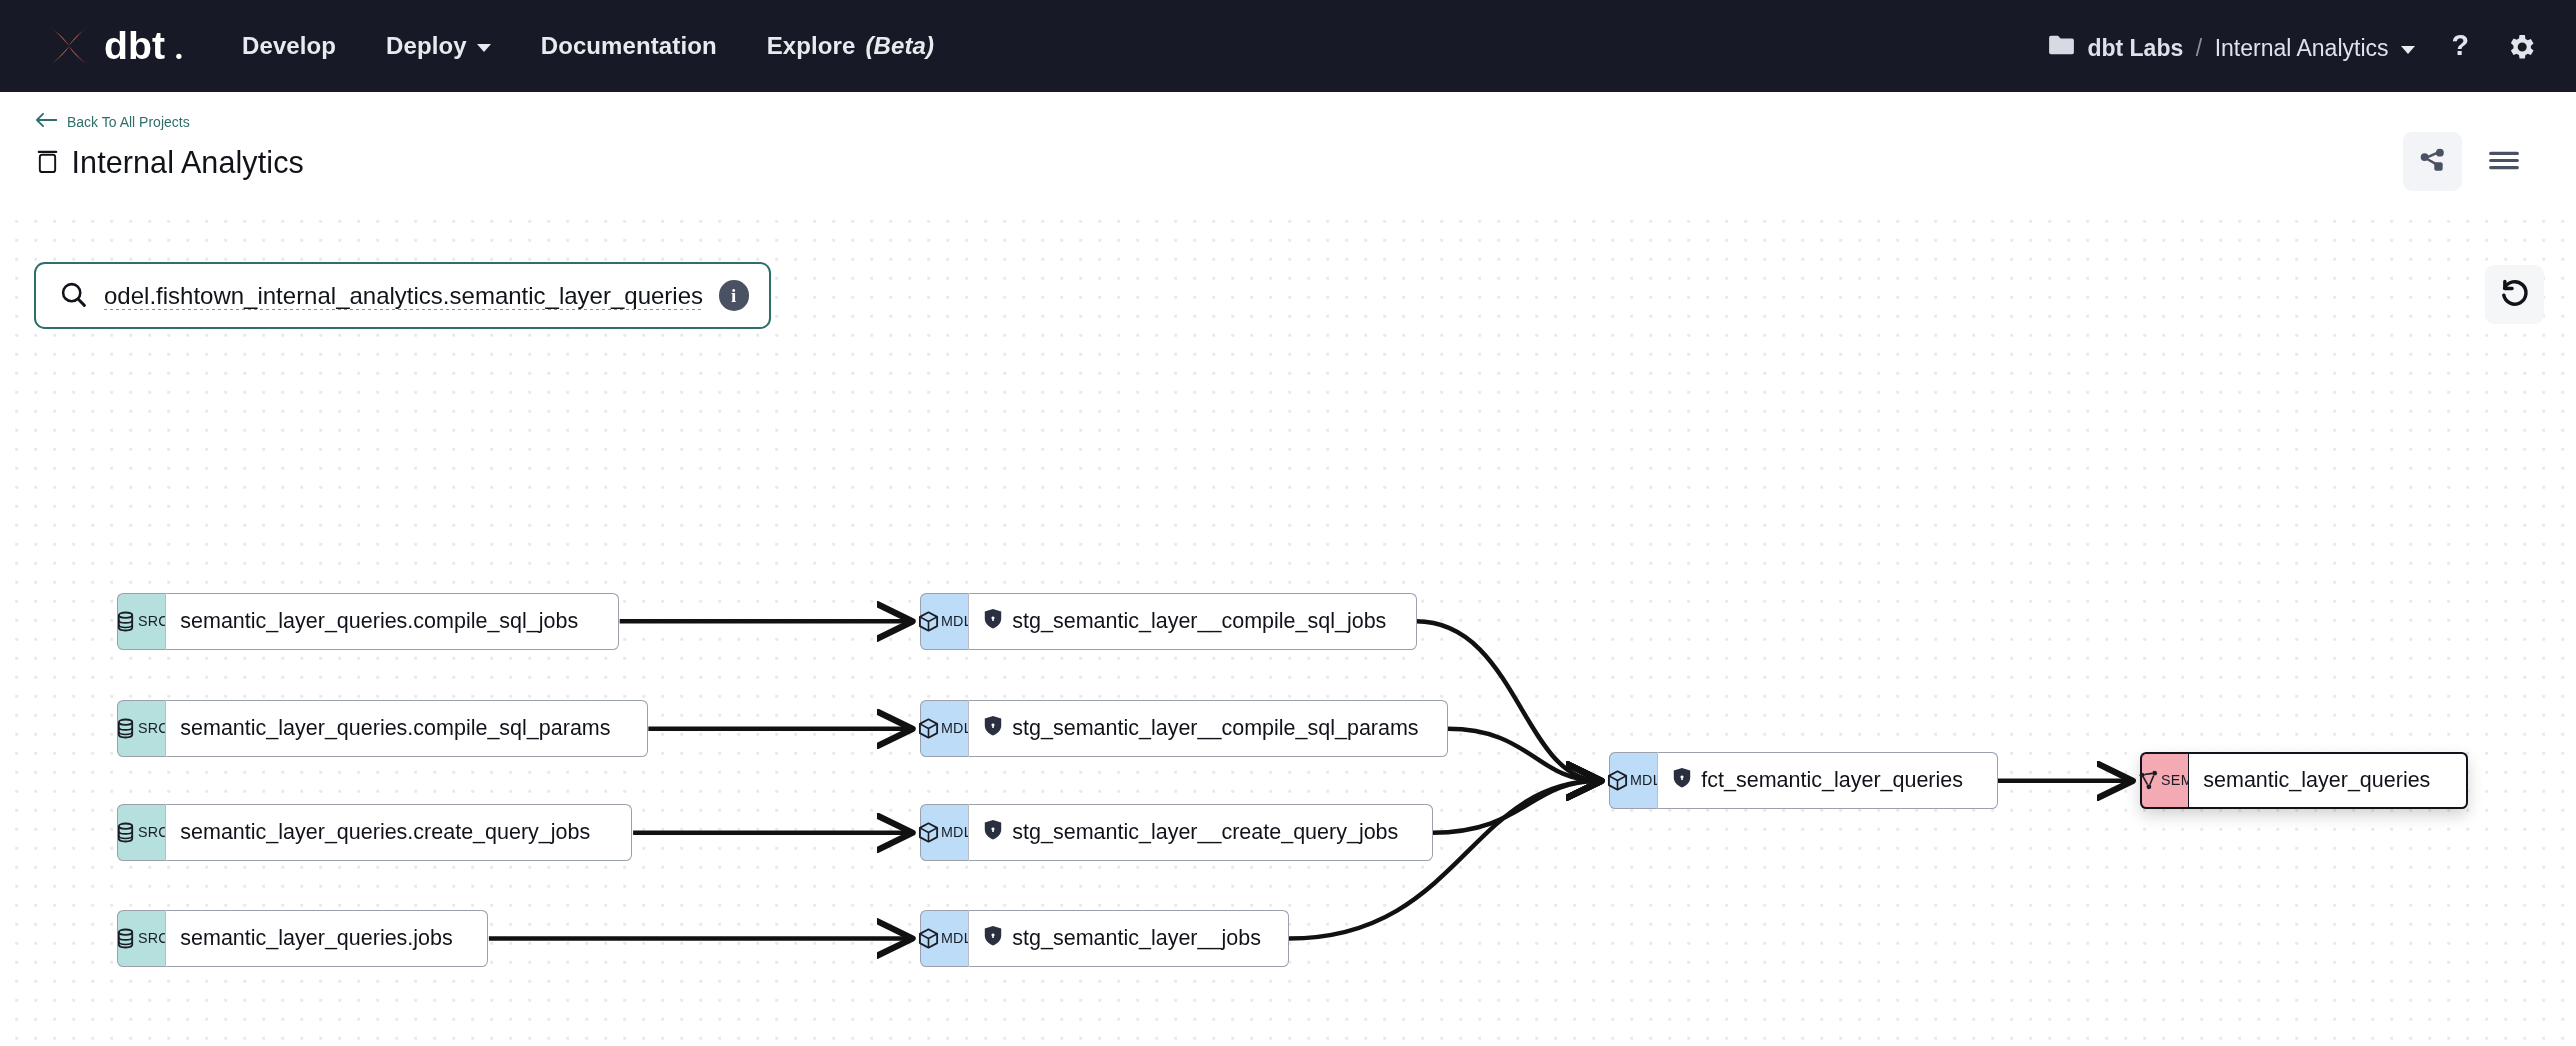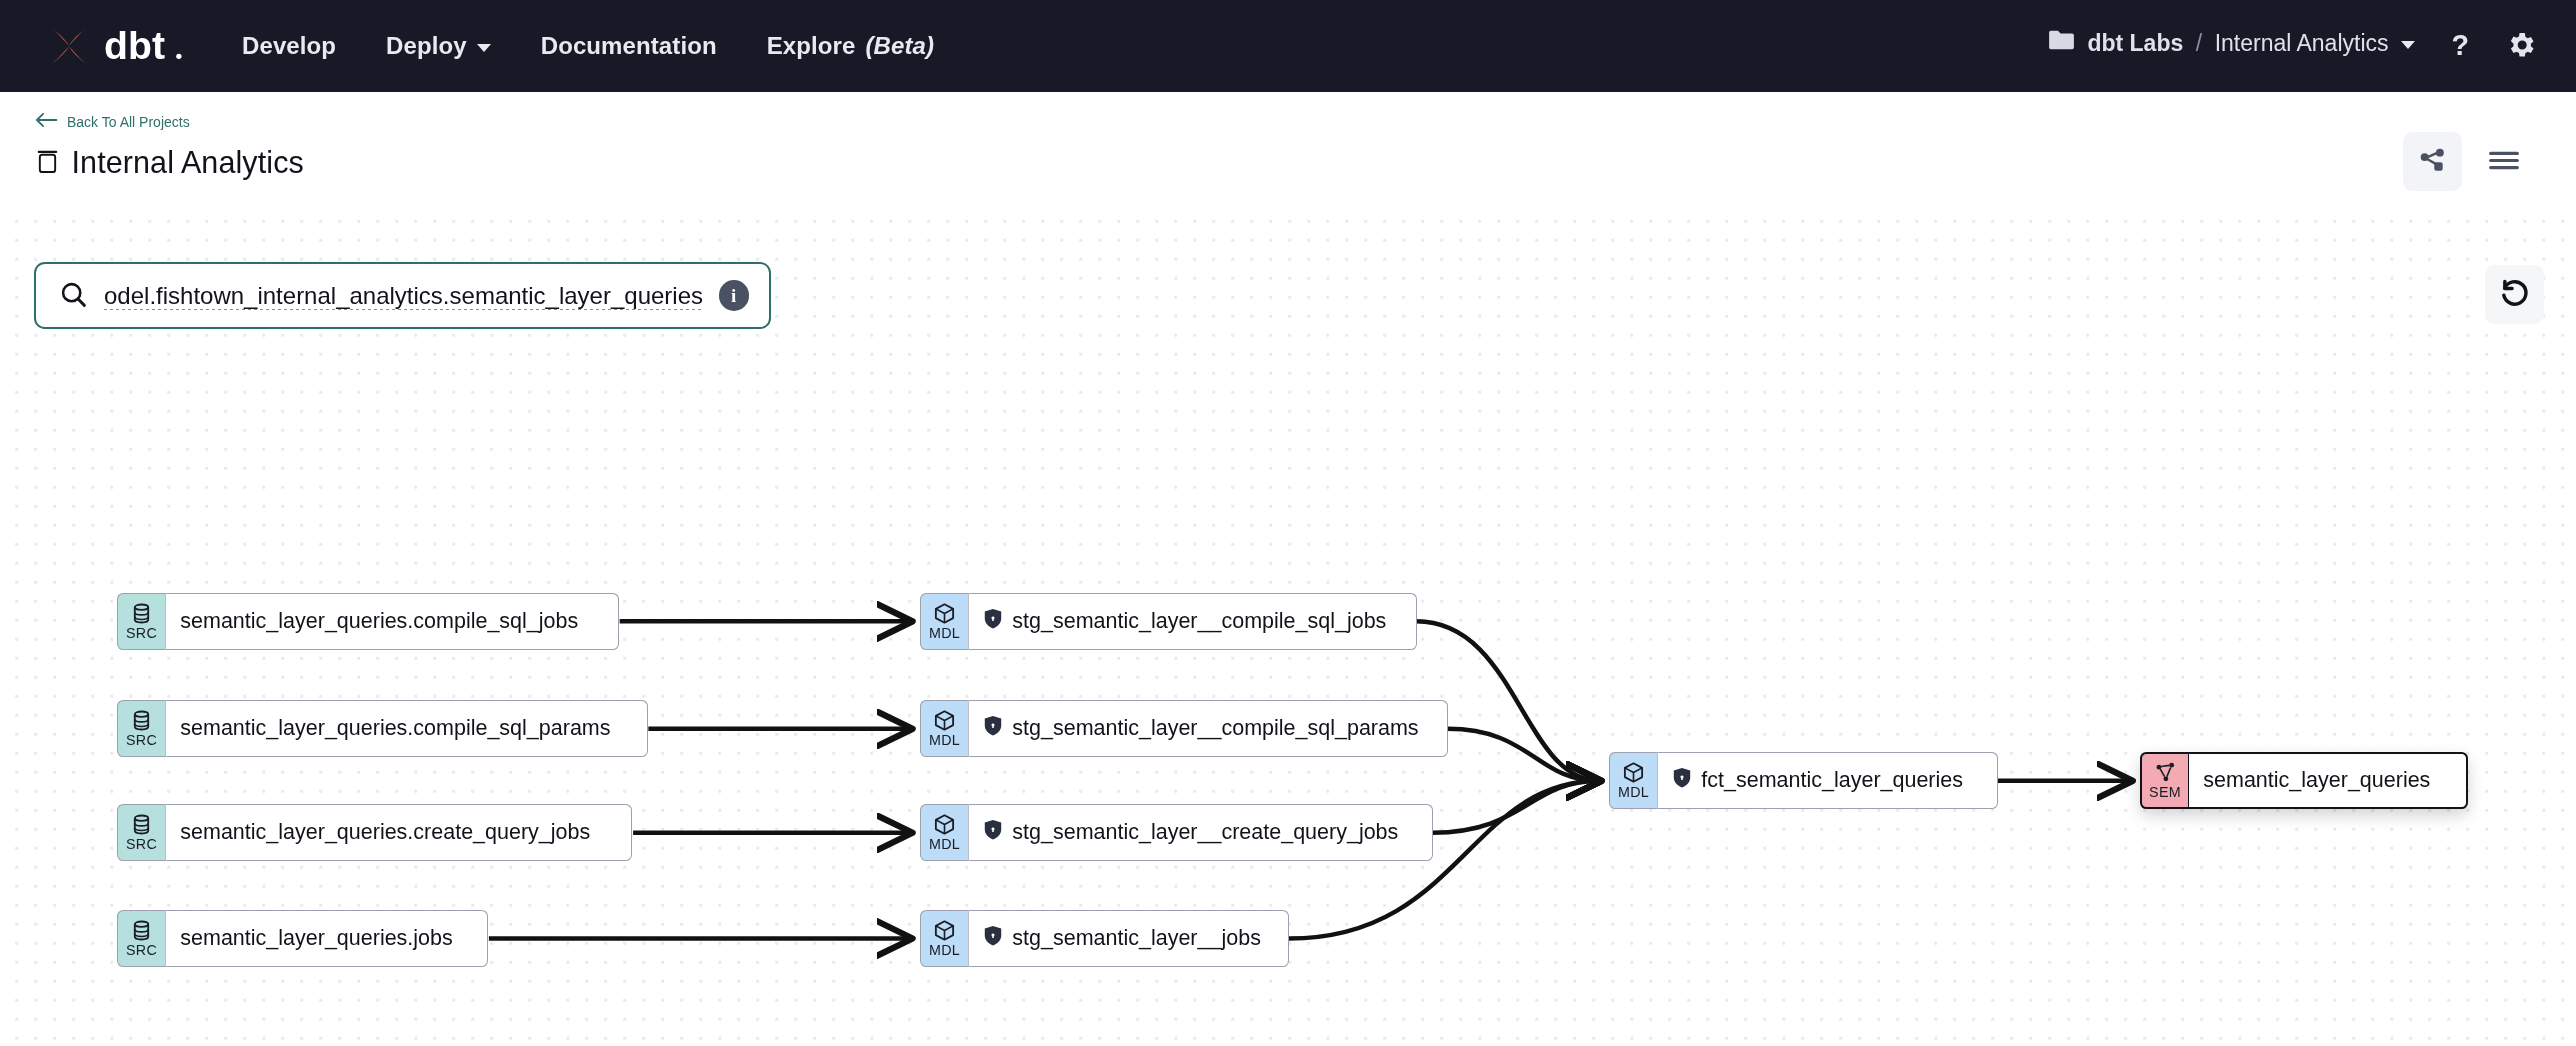--- a/index.html
+++ b/index.html
@@ -25,21 +25,21 @@
   .nav-link {
     color:#e8eaf0; font-size: 24px; font-weight: 600;
     letter-spacing: 0.1px; display:flex; align-items:center; gap:10px;
     cursor:pointer; white-space:nowrap;
   }
   .nav-link .beta { font-style: italic; font-weight: 700; }
   .chev {
     width:0;height:0;border-left:7.2px solid transparent;border-right:7.2px solid transparent;
     border-top:8px solid #e8eaf0; display:inline-block; margin-top:3.6px;
   }
-  #nav-right { margin-left:auto; display:flex; align-items:flex-start; gap: 30.5px; }
+  #nav-right { margin-left:auto; display:flex; align-items:flex-end; gap: 30.5px; }
   #org-crumb { display:flex; align-items:center; gap: 12.5px; color:#dfe2ea; font-size: 23px; }
   #org-crumb .org-name { font-weight: 700; }
   #org-crumb .sep { color:#8b90a0; font-weight:400; }
   #org-crumb .proj-name { font-weight: 400; }
   .ic-btn { cursor:pointer; display:flex; align-items:center; justify-content:center; }
 
   
   #sub-header {
     height: 136px;
     background:#ffffff;
@@ -106,21 +106,21 @@
   #graph { position:absolute; left:0; top:0; width:2576px; height:826px; }
   #edges { position:absolute; left:0; top:0; width:2576px; height:826px; pointer-events:none; }
 
   .node {
     position:absolute; display:flex; align-items:stretch;
     height: 57px; z-index: 5;
   }
   .node-badge {
     width: 48px; flex:none;
     border-radius: 6.3px 0 0 6.3px;
-    display:flex; flex-direction:column; align-items:center; justify-content:center;
+    display:flex; align-items:center; justify-content:center;
     gap: 0.9px;
     border: 1.3px solid #9aa1ad;
     border-right: none;
   }
   .node-badge .bi { display:block; }
   .node-badge .bl { font-size: 14.3px; line-height: 1; color:#1a1d26; letter-spacing:0.3px; }
   .node-body {
     flex:1; background:#fff; border:1.3px solid #9aa1ad; border-left: 0.9px solid #b8bdc7;
     border-radius: 0 6.3px 6.3px 0;
     display:flex; align-items:center; gap: 9px;

